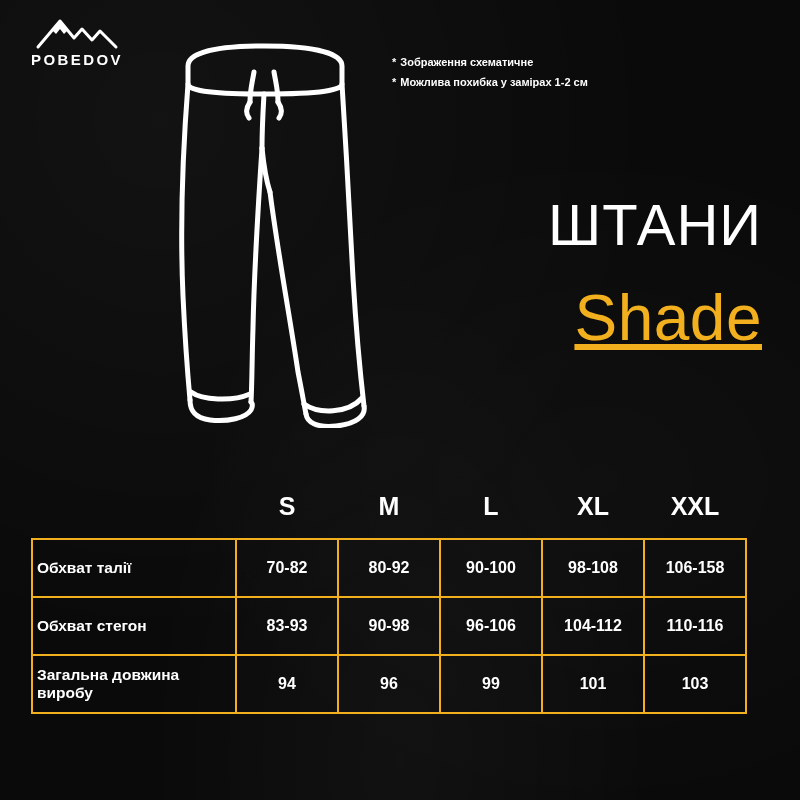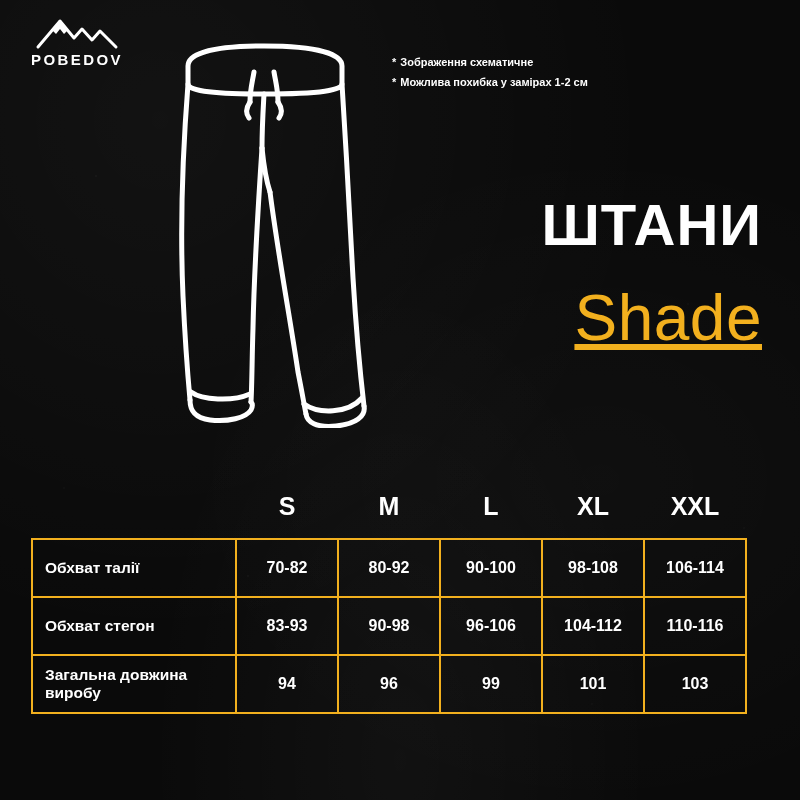--- a/index.html
+++ b/index.html
@@ -73,21 +73,21 @@
   }
   .note-line .star { color: #fff; margin-right: 4px; }
 
   
   .title-main {
     position: absolute;
     right: 38px;
     top: 196px;
     color: #fff;
     font-size: 58px;
-    font-weight: 700;
+    font-weight: 400;
     letter-spacing: 1px;
     line-height: 1;
     text-align: right;
   }
   .title-sub {
     position: absolute;
     right: 38px;
     top: 286px;
     color: #f2b01e;
     font-size: 64px;
@@ -131,21 +131,21 @@
   .size-table thead th {
     border: none;
     font-size: 25px;
     font-weight: 700;
     height: 48px;
     color: #fff;
     padding-bottom: 8px;
   }
   .size-table tbody td.rowlabel {
     text-align: left;
-    padding-left: 12px;
+    padding-left: 4px;
     font-size: 15.5px;
     line-height: 18px;
   }
 </style>
 </head>
 <body>
 
 <div class="canvas">
   <div class="grain"></div>
 
@@ -218,21 +218,21 @@
         <th>XXL</th>
       </tr>
     </thead>
     <tbody>
       <tr>
         <td class="rowlabel">Обхват талії</td>
         <td>70-82</td>
         <td>80-92</td>
         <td>90-100</td>
         <td>98-108</td>
-        <td>106-114</td>
+        <td>106-158</td>
       </tr>
       <tr>
         <td class="rowlabel">Обхват стегон</td>
         <td>83-93</td>
         <td>90-98</td>
         <td>96-106</td>
         <td>104-112</td>
         <td>110-116</td>
       </tr>
       <tr>

